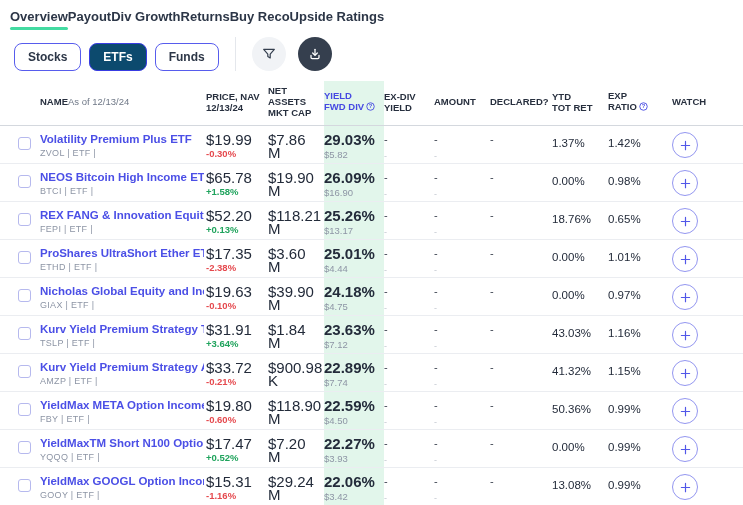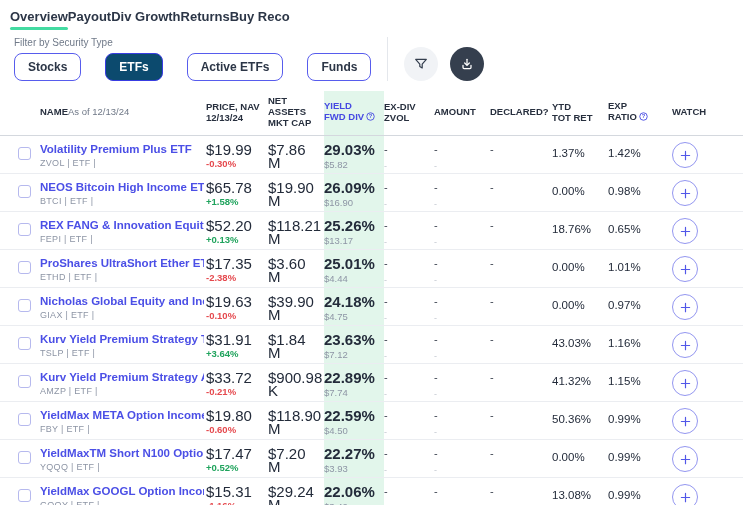--- a/index.html
+++ b/index.html
@@ -8,21 +8,21 @@
 
   
   .tabs { display:flex; padding:9px 14px 0 10px; }
   .tab { font-size:13px; font-weight:700; color:#2c3647; cursor:pointer; padding-bottom:6px; position:relative; white-space:nowrap; }
   .tab.active::after { content:""; position:absolute; left:0; right:0; bottom:0; height:3px; border-radius:3px; background:#43dba2; }
 
   
   .filterbar { padding:7px 14px 10px 14px; display:flex; align-items:flex-end; }
   .filter-group { }
   .filter-label { font-size:10px; color:#707a89; margin-bottom:5px; }
-  .pills { display:flex; gap:24px; }
+  .pills { display:flex; gap:8px; }
   .pill { border:1px solid #575ced; border-radius:8px; background:#fff; padding:6px 13px; font-size:12px; font-weight:700; color:#2c3647; cursor:pointer; font-family:"Liberation Sans",sans-serif; }
   .pill.active { background:#0c4a6e; border-color:#383ce2; color:#ffffff; }
   .vdivider { width:1px; align-self:stretch; background:#e4e7ec; margin:0 16px; }
   .iconbar { display:flex; gap:12px; align-items:center; }
   .circle-btn { width:34px; height:34px; border-radius:50%; border:none; display:flex; align-items:center; justify-content:center; cursor:pointer; }
   .circle-btn.light { background:#f1f3f6; }
   .circle-btn.dark { background:#353f4e; }
 
   
   table { width:743px; border-collapse:collapse; table-layout:fixed; }
@@ -52,29 +52,28 @@
 </style>
 </head>
 <body>
 
 <nav class="tabs">
   <span class="tab active">Overview</span>
   <span class="tab">Payout</span>
   <span class="tab">Div Growth</span>
   <span class="tab">Returns</span>
   <span class="tab">Buy Reco</span>
+  <span class="tab">Upside Ratings</span>
 </nav>
 
 <div class="filterbar">
   <div class="filter-group">
-    <div class="filter-label">Filter by Security Type</div>
     <div class="pills">
       <button class="pill">Stocks</button>
       <button class="pill active">ETFs</button>
-      <button class="pill">Active ETFs</button>
       <button class="pill">Funds</button>
     </div>
   </div>
   <div class="vdivider"></div>
   <div class="iconbar">
     <button class="circle-btn light">
       <span style="display:flex;">
         <svg width="16" height="16" viewBox="0 0 24 24" fill="none" stroke="#343e4e" stroke-width="1.8" stroke-linejoin="round" stroke-linecap="round">
             <path d="M4 5h16l-6.2 7.2V18l-3.6-2.4v-3.4L4 5z"></path>
           </svg>
@@ -118,21 +117,21 @@
       <th>PRICE, NAV
 12/13/24</th>
       <th>NET ASSETS
 MKT CAP</th>
       <th class="col-yield"><span>YIELD
 FWD DIV</span><span class="info-icon"><svg width="9" height="9" viewBox="0 0 12 12">
               <circle cx="6" cy="6" r="5" fill="none" stroke="#4649e2" stroke-width="1.2"></circle>
               <text x="6" y="8.6" text-anchor="middle" font-size="7.5" fill="#4649e2">?</text>
             </svg></span></th>
       <th>EX-DIV
-ZVOL</th>
+YIELD</th>
       <th>AMOUNT</th>
       <th>DECLARED?</th>
       <th>YTD
 TOT RET</th>
       <th><span>EXP
 RATIO</span><span class="info-icon"><svg width="9" height="9" viewBox="0 0 12 12">
               <circle cx="6" cy="6" r="5" fill="none" stroke="#4649e2" stroke-width="1.2"></circle>
               <text x="6" y="8.6" text-anchor="middle" font-size="7.5" fill="#4649e2">?</text>
             </svg></span></th>
       <th style="padding-left:8px;">WATCH</th>

